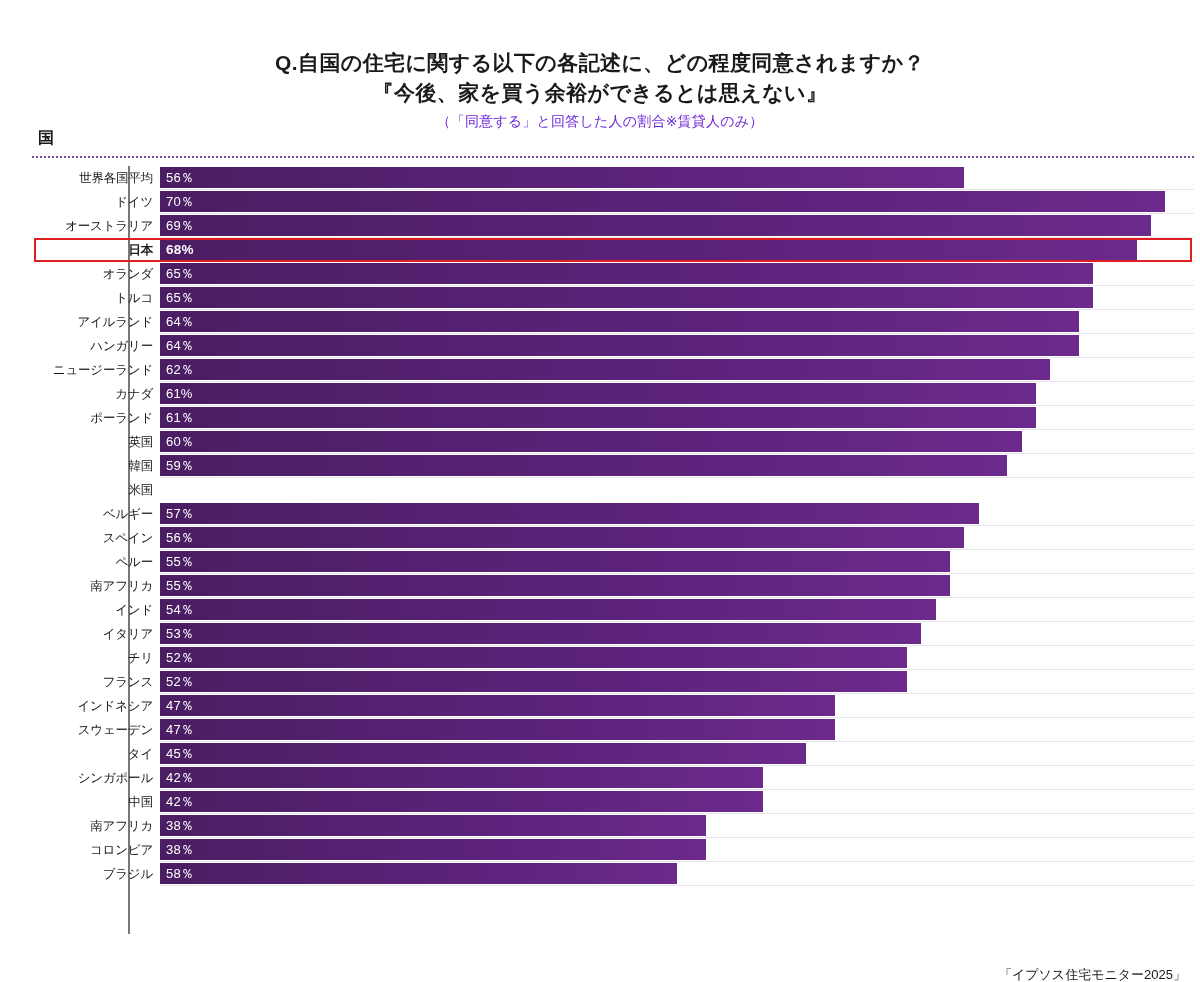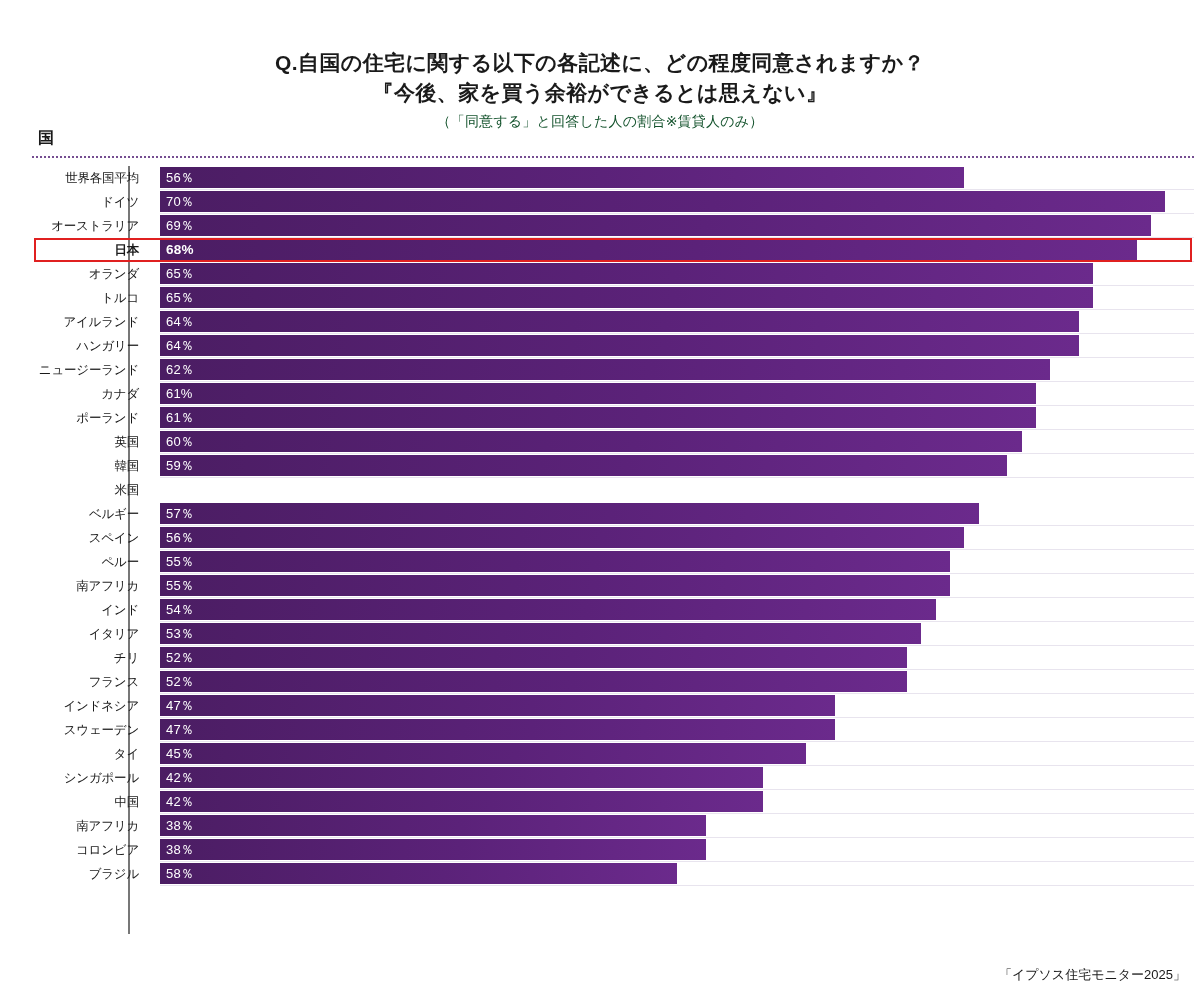--- a/index.html
+++ b/index.html
@@ -30,21 +30,21 @@
   }
   .title-line {
     font-size: 21px;
     font-weight: bold;
     letter-spacing: 0.4px;
     line-height: 1.45;
     color: #1a1a1a;
   }
   .subtitle-line {
     font-size: 14px;
-    color: #14532d;
+    color: #6d28d9;
     margin-top: 4px;
     letter-spacing: 0.2px;
   }
 
   
   .axis-header {
     position: absolute;
     left: 38px;
     top: 92px;
     font-size: 16px;
@@ -72,21 +72,21 @@
     align-items: center;
     height: 24px;
     position: relative;
   }
   .row + .row { margin-top: 0px; }
 
   .cat-label {
     width: 128px;
     min-width: 128px;
     text-align: right;
-    padding-right: 21px;
+    padding-right: 7px;
     font-size: 12.5px;
     color: #1a1a1a;
     box-sizing: border-box;
     white-space: nowrap;
     letter-spacing: -0.2px;
   }
   .row.highlight .cat-label {
     font-weight: bold;
   }
 

